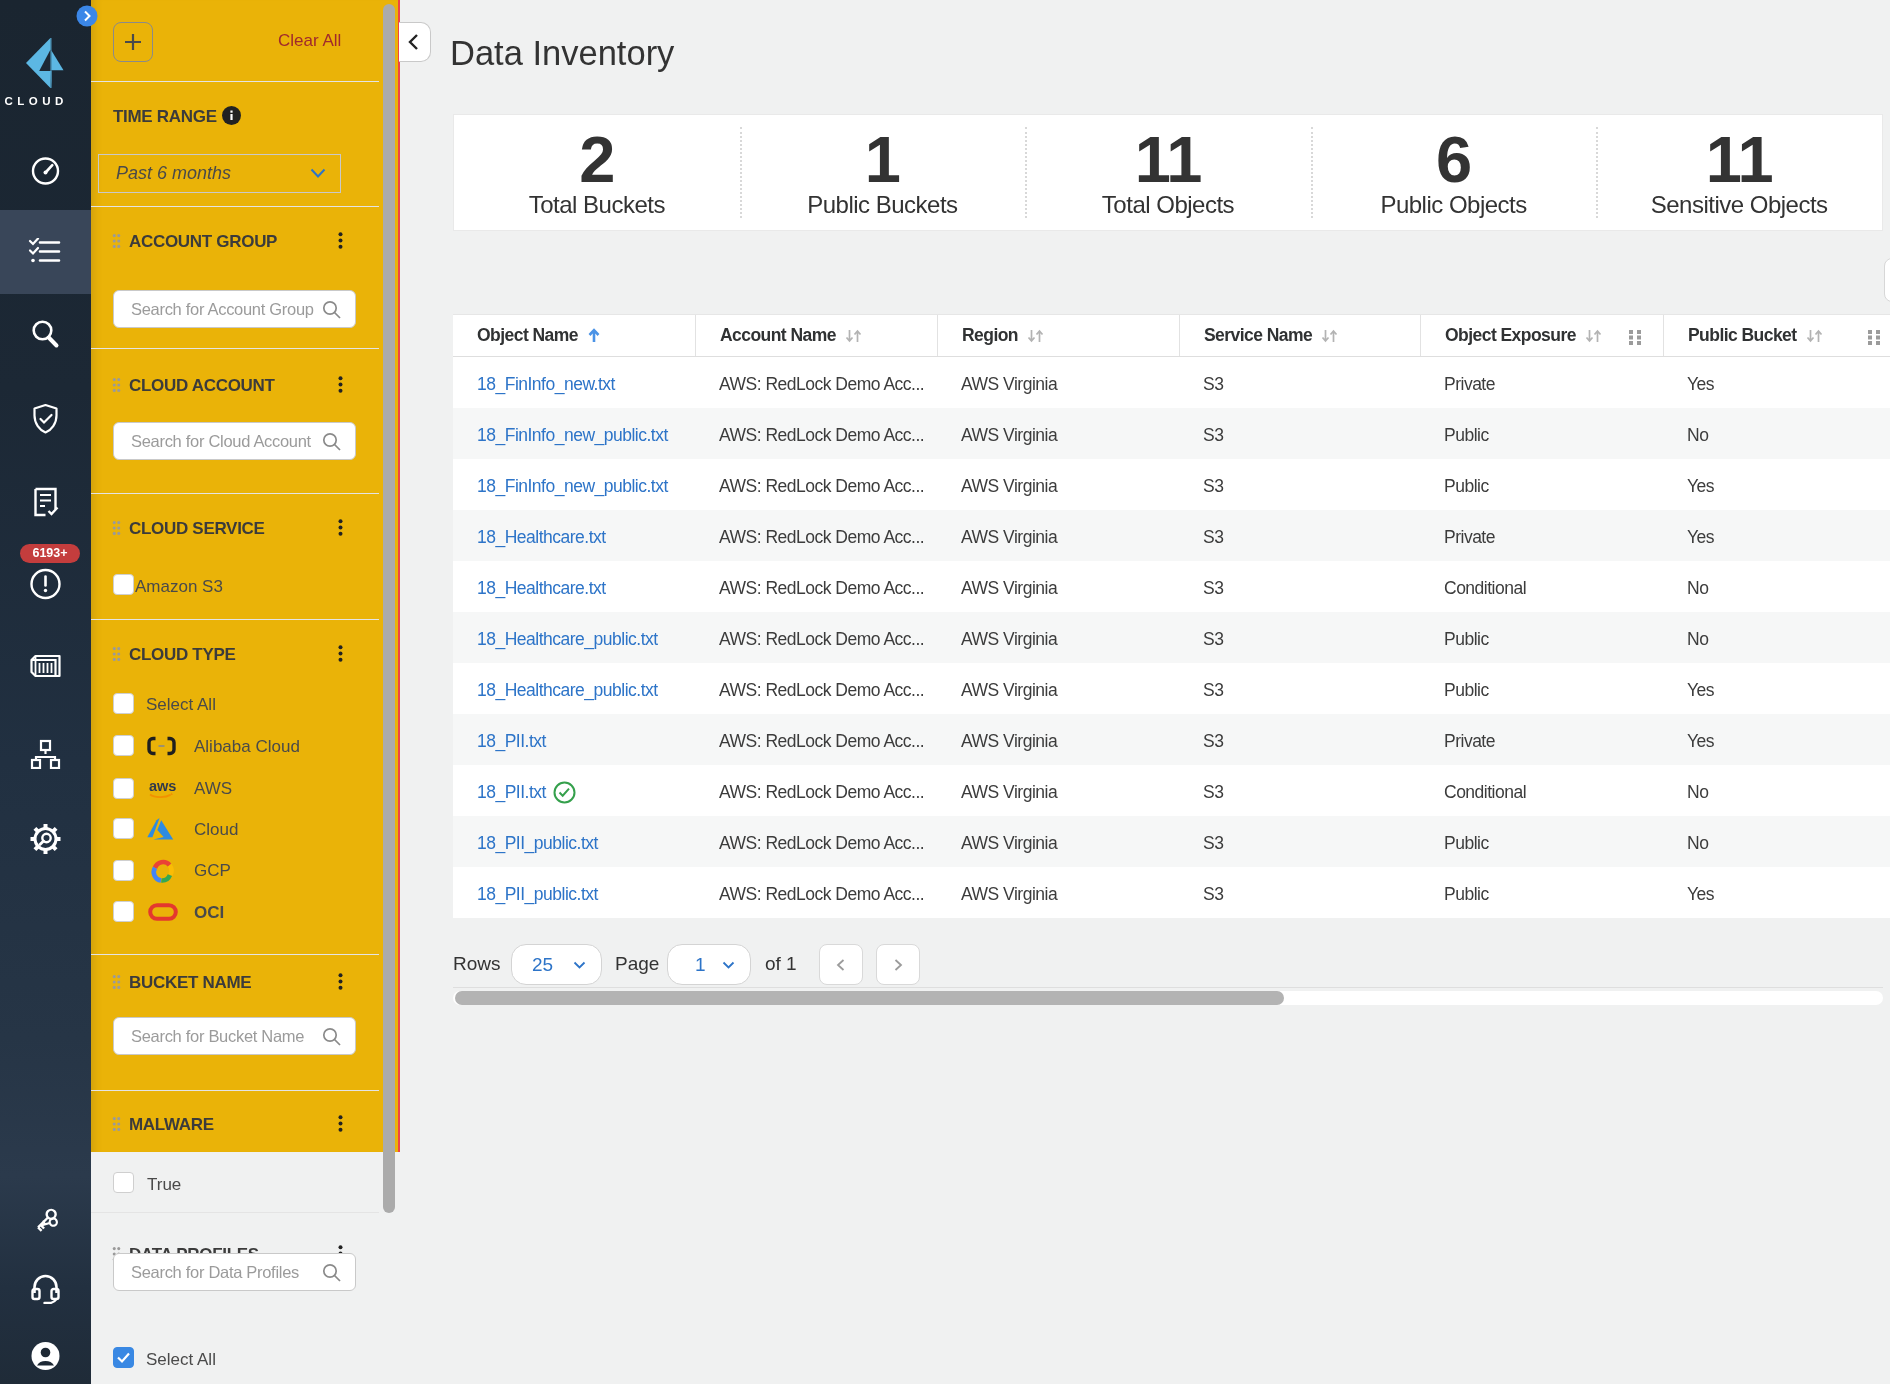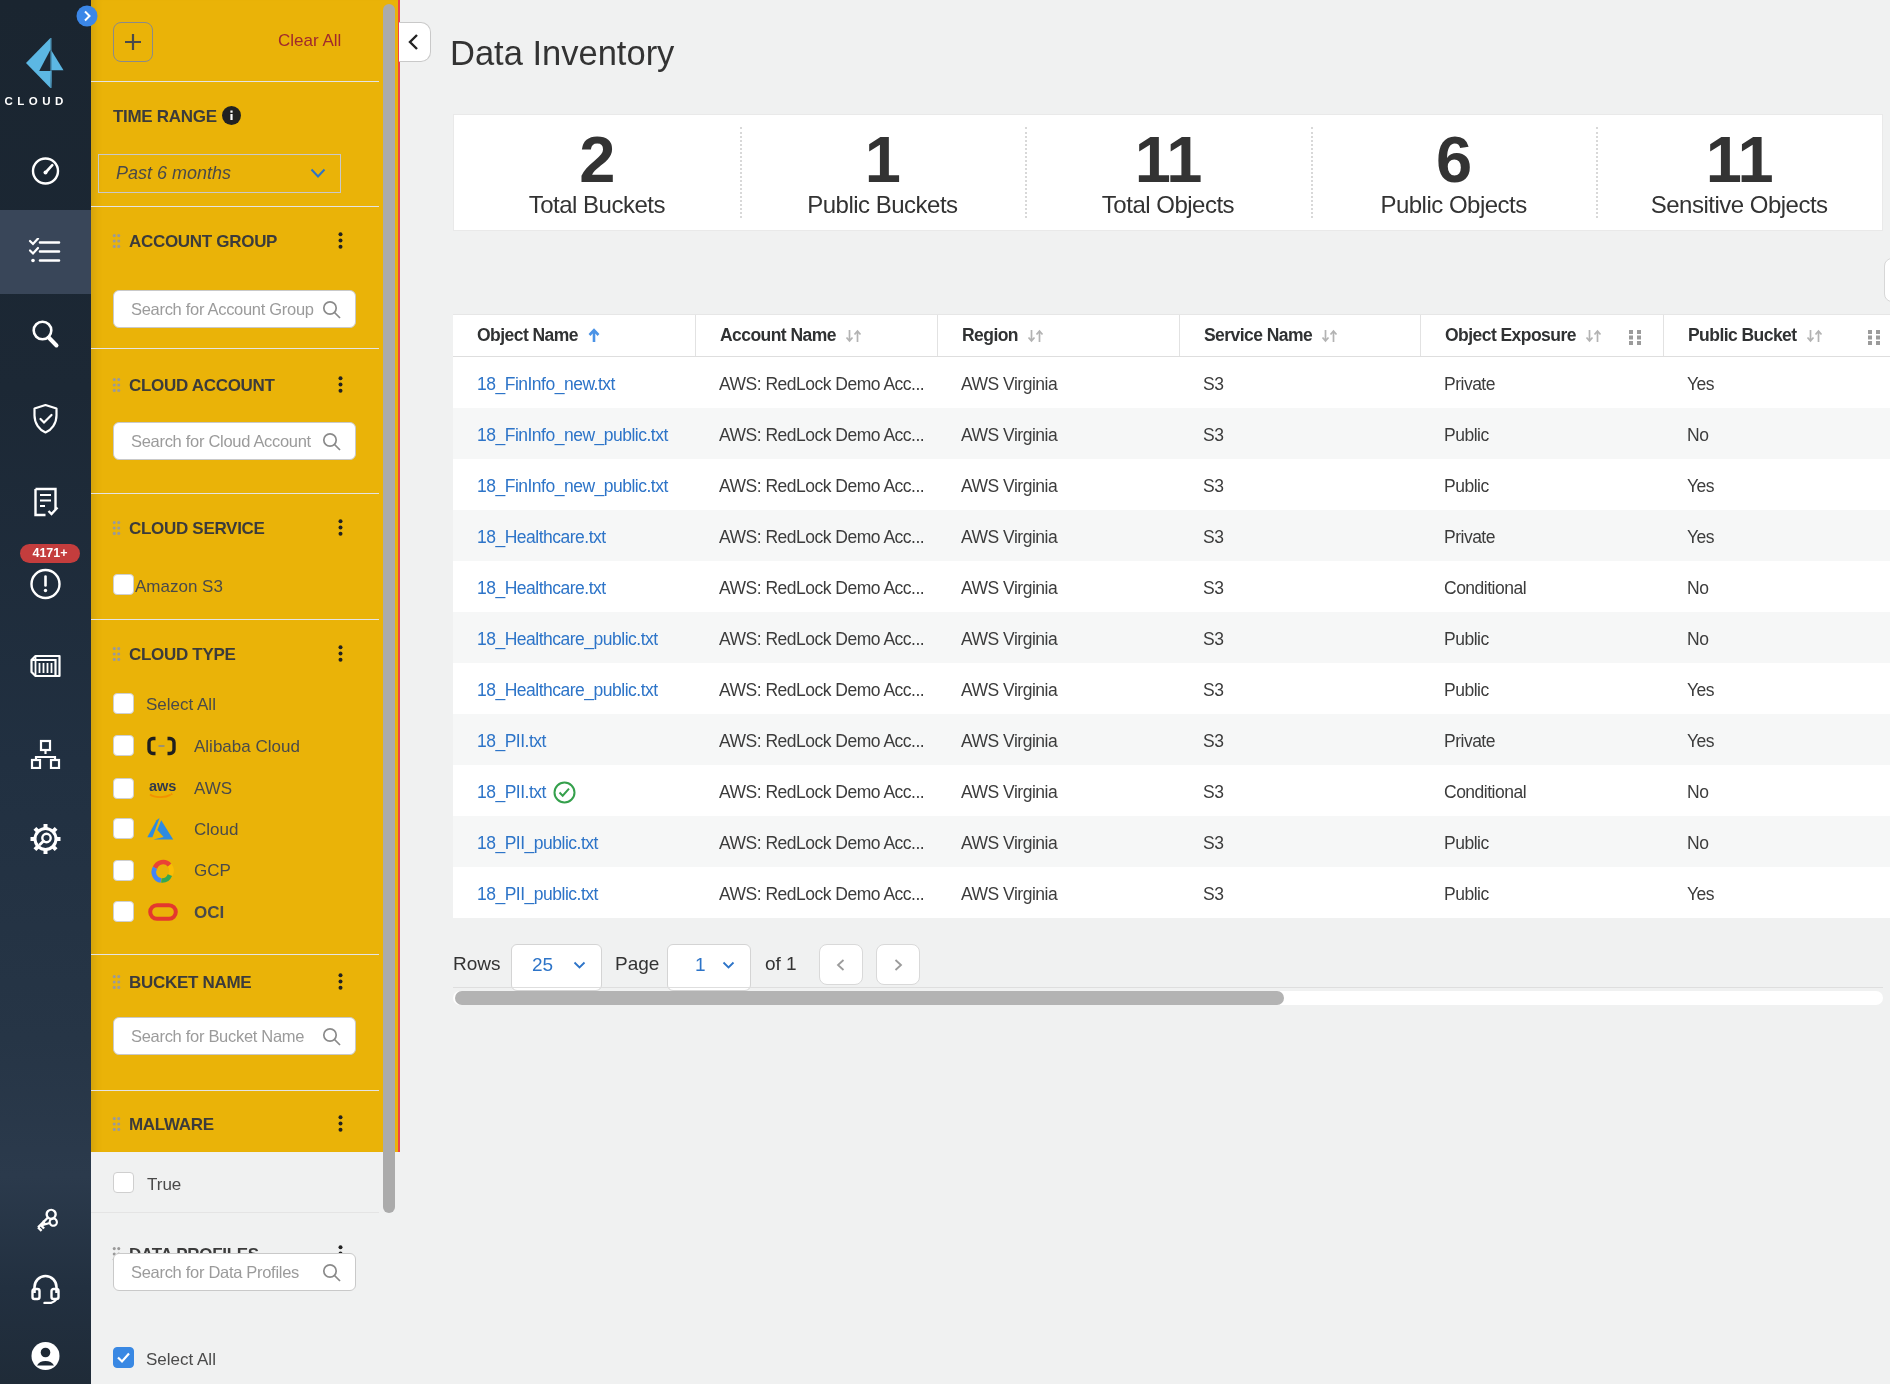--- a/index.html
+++ b/index.html
@@ -49,21 +49,21 @@
   .c0 { width:242px; } .c1 { width:242px; } .c2 { width:242px; } .c3 { width:241px; } .c4 { width:243px; } .c5 { width:250px; }
   #thead { display:flex; height:43px; background:#fff; border-top:1px solid #e6e6e6; border-bottom:1px solid #dedede; }
   .hcell { position:relative; padding-left:24px; display:flex; align-items:center; font-size:17.5px; font-weight:bold; color:#303233; letter-spacing:-0.55px; white-space:nowrap; }
   .hcell + .hcell { border-left:1px solid #e2e2e2; }
   .hcell svg { margin-left:8px; }
   .gridicon { position:absolute; right:14px; top:14px; }
   a.lnk { color:#2d74c8; text-decoration:none; }
 
   
   .pgtext { position:absolute; font-size:19px; color:#333; }
-  .pgbox { position:absolute; top:944px; height:47px; background:#fff; border:1px solid #d4d4d4; border-radius:6px; }
+  .pgbox { position:absolute; top:944px; height:41px; background:#fff; border:1px solid #d4d4d4; border-radius:15px; }
   .pgbtn { position:absolute; top:944px; width:44px; height:41px; background:#fff; border:1px solid #d9d9d9; border-radius:8px;
            display:flex; align-items:center; justify-content:center; }
   #hsb-line { position:absolute; left:53px; top:987px; width:1430px; border-top:1px solid #dedede; }
   #hsb-track { position:absolute; left:53px; top:991px; width:1430px; height:14px; background:#fff; border-radius:7px; }
   #hsb-thumb { position:absolute; left:55px; top:991px; width:829px; height:14px; background:#b3b3b3; border-radius:7px; }
 </style>
 </head>
 <body>
 
 <div id="sidebar">
@@ -110,21 +110,21 @@
 
   <svg class="navicon" style="top:486px;" width="91" height="32" viewBox="0 0 91 32">
     <g transform="translate(45.5,16)">
       <path d="M-10 -13h20v20" fill="none" stroke="#fff" stroke-width="2.4"></path>
       <path d="M-10 -13v26h10" fill="none" stroke="#fff" stroke-width="2.4"></path>
       <path d="M-5.5 -7h11M-5.5 -1.5h11M-5.5 4h5" stroke="#fff" stroke-width="2"></path>
       <path d="M3 9l3 3 6-6.5" fill="none" stroke="#fff" stroke-width="2.4"></path>
     </g>
   </svg>
 
-  <div class="abs" style="left:20px;top:544px;width:60px;height:19px;background:#c43d3d;border-radius:10px;color:#fff;font-size:12.5px;font-weight:bold;text-align:center;line-height:19px;">4171+</div>
+  <div class="abs" style="left:20px;top:544px;width:60px;height:19px;background:#c43d3d;border-radius:10px;color:#fff;font-size:12.5px;font-weight:bold;text-align:center;line-height:19px;">6193+</div>
 
   <svg class="navicon" style="top:567px;" width="91" height="34" viewBox="0 0 91 34">
     <g transform="translate(45.5,17)">
       <circle cx="0" cy="0" r="14" fill="none" stroke="#fff" stroke-width="2.4"></circle>
       <path d="M0 -7.5v9" stroke="#fff" stroke-width="2.6" stroke-linecap="round"></path>
       <circle cx="0" cy="6.5" r="1.7" fill="#fff"></circle>
     </g>
   </svg>
 
   <svg class="navicon" style="top:653px;" width="91" height="30" viewBox="0 0 91 30">

